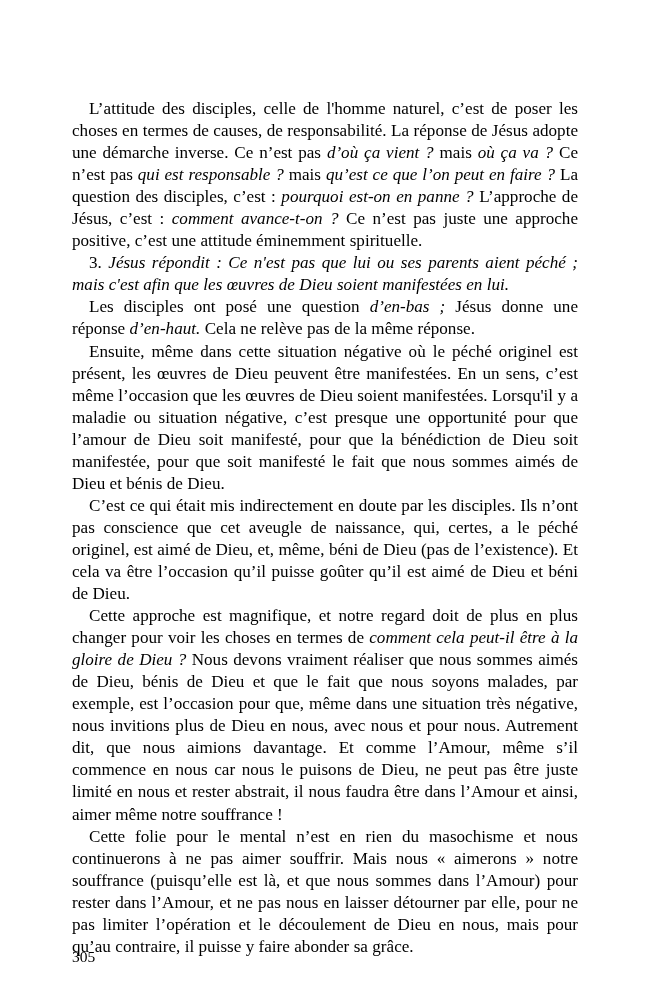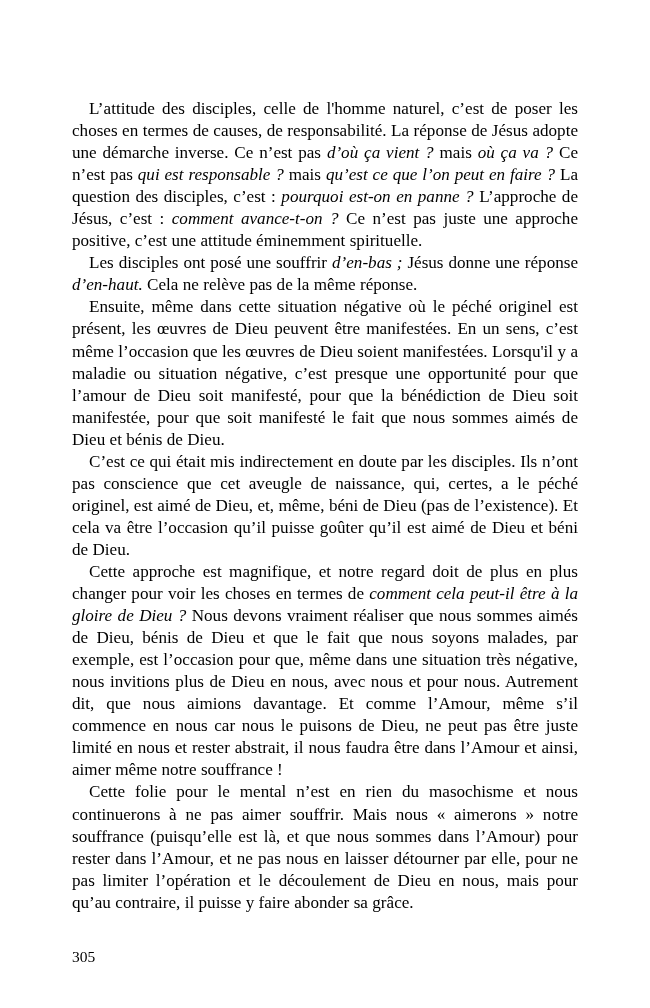--- a/index.html
+++ b/index.html
@@ -62,21 +62,22 @@
   }
 </style>
 </head>
 <body>
 
 <div class="page">
 
   <div class="text-block" id="text-block">
 
   <p class="para"><span>L’attitude des disciples, celle de l'homme naturel, c’est de poser les choses en termes de causes, de responsabilité. La réponse de Jésus adopte une démarche inverse. Ce n’est pas </span><em>d’où ça vient ?</em><span> mais </span><em>où ça va ?</em><span> Ce n’est pas </span><em>qui est responsable ?</em><span> mais </span><em>qu’est ce que l’on peut en faire ?</em><span> La question des disciples, c’est : </span><em>pourquoi est-on en panne ?</em><span> L’approche de Jésus, c’est : </span><em>comment avance-t-on ?</em><span> Ce n’est pas juste une approche positive, c’est une attitude éminemment spirituelle.</span></p>
-      <p class="para"><span>Les disciples ont posé une souffrir </span><em>d’en-bas ;</em><span> Jésus donne une réponse </span><em>d’en-haut.</em><span> Cela ne relève pas de la même réponse.</span></p>
+      <p class="para verse"><span class="num">3. </span><span>Jésus répondit : Ce n'est pas que lui ou ses parents aient péché ; mais c'est afin que les œuvres de Dieu soient manifestées en lui.</span></p>
+      <p class="para"><span>Les disciples ont posé une question </span><em>d’en-bas ;</em><span> Jésus donne une réponse </span><em>d’en-haut.</em><span> Cela ne relève pas de la même réponse.</span></p>
       <p class="para"><span>Ensuite, même dans cette situation négative où le péché originel est présent, les œuvres de Dieu peuvent être manifestées. En un sens, c’est même l’occasion que les œuvres de Dieu soient manifestées. Lorsqu'il y a maladie ou situation négative, c’est presque une opportunité pour que l’amour de Dieu soit manifesté, pour que la bénédiction de Dieu soit manifestée, pour que soit manifesté le fait que nous sommes aimés de Dieu et bénis de Dieu.</span></p>
       <p class="para"><span>C’est ce qui était mis indirectement en doute par les disciples. Ils n’ont pas conscience que cet aveugle de naissance, qui, certes, a le péché originel, est aimé de Dieu, et, même, béni de Dieu (pas de l’existence). Et cela va être l’occasion qu’il puisse goûter qu’il est aimé de Dieu et béni de Dieu.</span></p>
       <p class="para"><span>Cette approche est magnifique, et notre regard doit de plus en plus changer pour voir les choses en termes de </span><em>comment cela peut-il être à la gloire de Dieu ?</em><span> Nous devons vraiment réaliser que nous sommes aimés de Dieu, bénis de Dieu et que le fait que nous soyons malades, par exemple, est l’occasion pour que, même dans une situation très négative, nous invitions plus de Dieu en nous, avec nous et pour nous. Autrement dit, que nous aimions davantage. Et comme l’Amour, même s’il commence en nous car nous le puisons de Dieu, ne peut pas être juste limité en nous et rester abstrait, il nous faudra être dans l’Amour et ainsi, aimer même notre souffrance !</span></p>
       <p class="para"><span>Cette folie pour le mental n’est en rien du masochisme et nous continuerons à ne pas aimer souffrir. Mais nous « aimerons » notre souffrance (puisqu’elle est là, et que nous sommes dans l’Amour) pour rester dans l’Amour, et ne pas nous en laisser détourner par elle, pour ne pas limiter l’opération et le découlement de Dieu en nous, mais pour qu’au contraire, il puisse y faire abonder sa grâce.</span></p>
     </div>
 
   <div class="page-number">305</div>
 
 </div>
 

